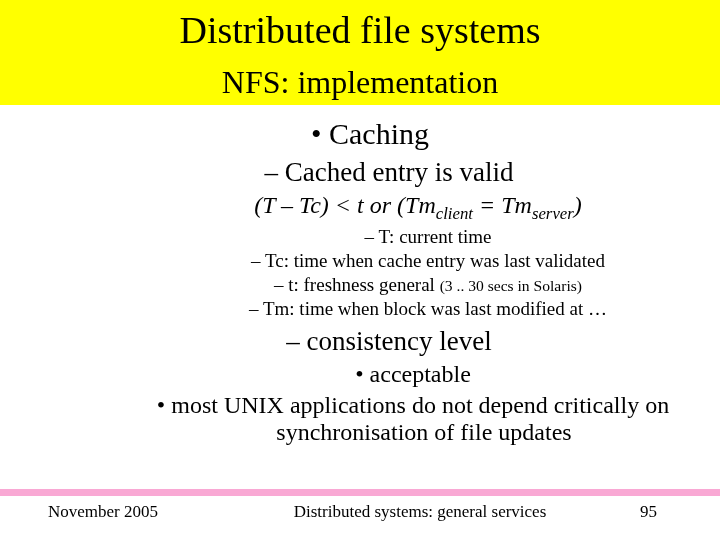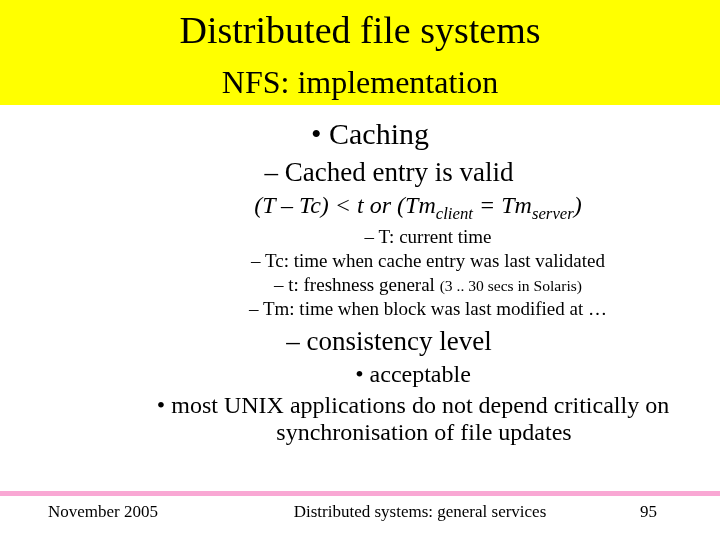--- a/index.html
+++ b/index.html
@@ -14,21 +14,21 @@
   .l2 { font-size: 27px; margin-top: 6px; margin-left: 76px; }
   .l2::before { content: "– "; margin-left: -26px; }
   .l3plain { font-size: 24px; margin-top: 4px; margin-left: 108px; font-style: italic; }
   .l4 { font-size: 19px; margin-top: 2px; margin-left: 148px; }
   .l4::before { content: "– "; margin-left: -20px; }
   .l3b { font-size: 24px; margin-top: 4px; margin-left: 120px; }
   .l3b::before { content: "• "; margin-left: -22px; }
   .l3b.cont { margin-top: 4px; }
   .sub { font-size: 0.7em; vertical-align: sub; }
   .small { font-size: 0.82em; }
-  .footer { position: absolute; bottom: 18px; left: 0; width: 100%; border-top: 5px solid #f9a8d4; padding-top: 6px; display: flex; font-size: 17px; }
+  .footer { position: absolute; bottom: 18px; left: 0; width: 100%; border-top: 7px solid #f9a8d4; padding-top: 6px; display: flex; font-size: 17px; }
   .footer .fl { flex: 0 0 200px; padding-left: 48px; }
   .footer .fc { flex: 1; text-align: center; }
   .footer .fr { flex: 0 0 80px; text-align: left; padding-right: 48px; }
 </style>
 </head>
 <body>
 
 <div class="slide">
 
   <div class="title-block">

